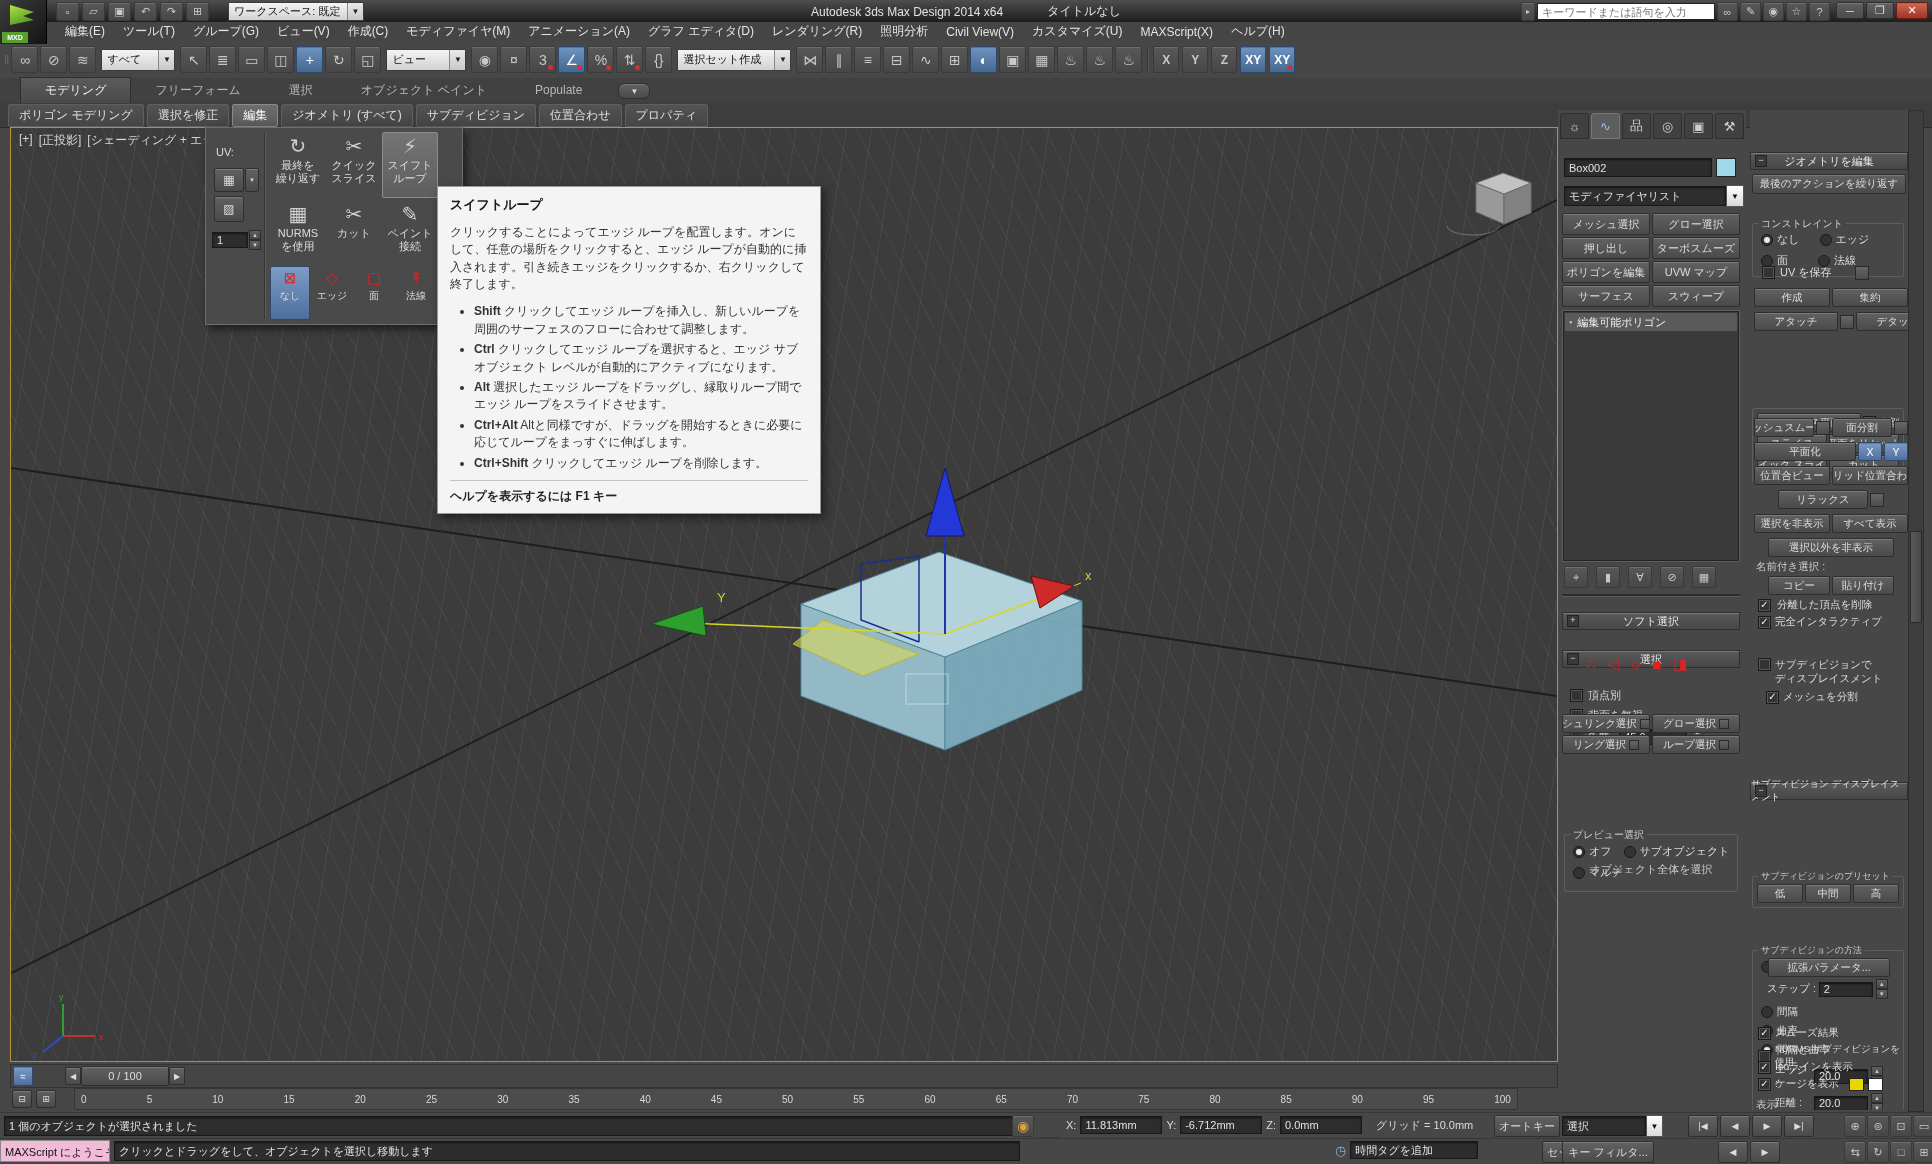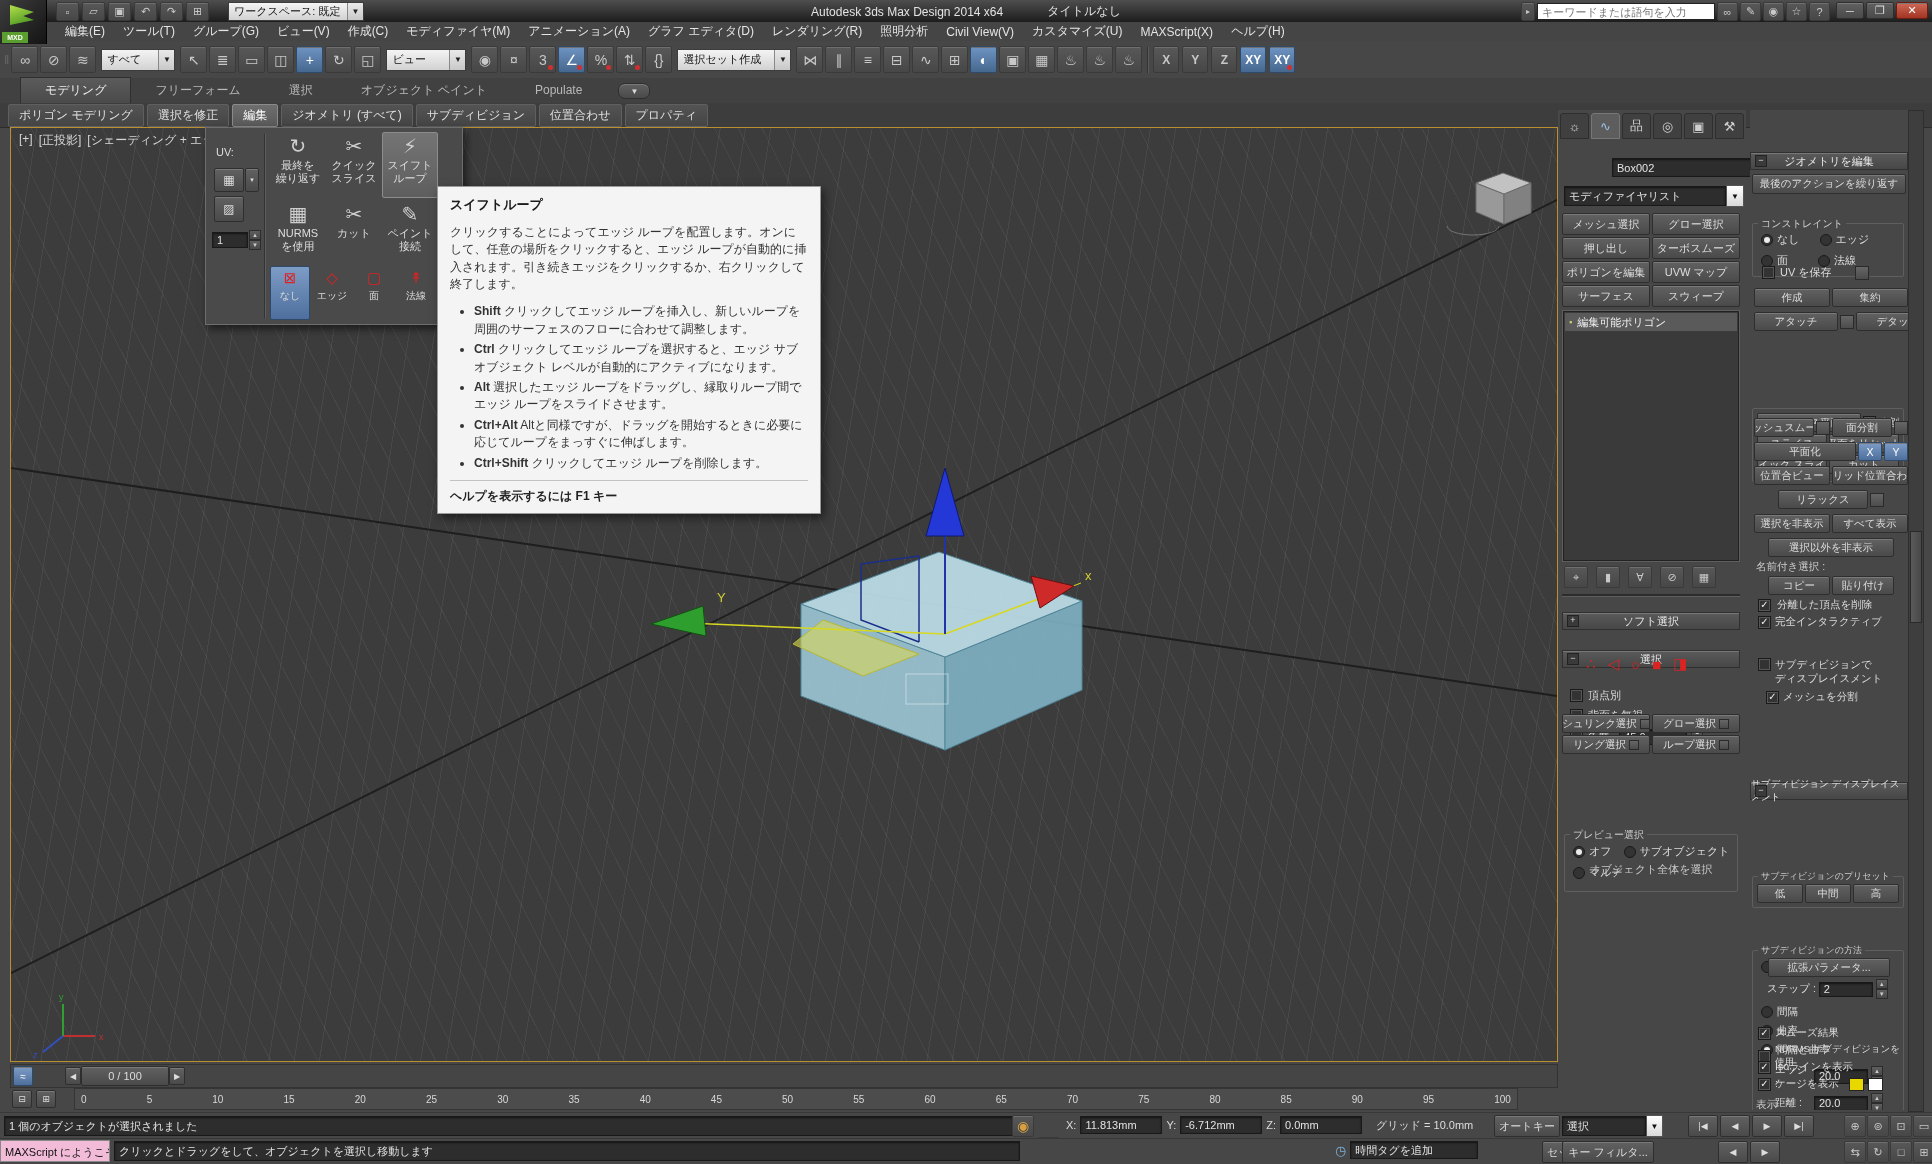--- a/index.html
+++ b/index.html
@@ -551,21 +551,21 @@
         <div class="cptab">
           <span>◎</span>
         </div>
         <div class="cptab">
           <span>▣</span>
         </div>
         <div class="cptab">
           <span>⚒</span>
         </div>
       </div>
-    <div class="abs flex" style="left:6px;top:48px;gap:4px;margin-left:48px;">
+    <div class="abs flex" style="left:6px;top:48px;gap:4px;">
       <div class="fld" style="width:138px;height:17px;">
           <span>Box002</span>
         </div>
       <div style="width:18px;height:17px;border:1px solid #222;background:#9fd8e6;"></div>
     </div>
     <div class="abs flex" style="left:6px;top:75px;gap:0;">
       <div class="fld" style="width:152px;height:18px;">
           <span>モディファイヤリスト</span>
         </div>
       <div style="width:16px;height:20px;background:linear-gradient(#fff,#d8d8d8);border:1px solid #555;display:flex;align-items:center;justify-content:center;font-size:8px;color:#111;">▼</div>

